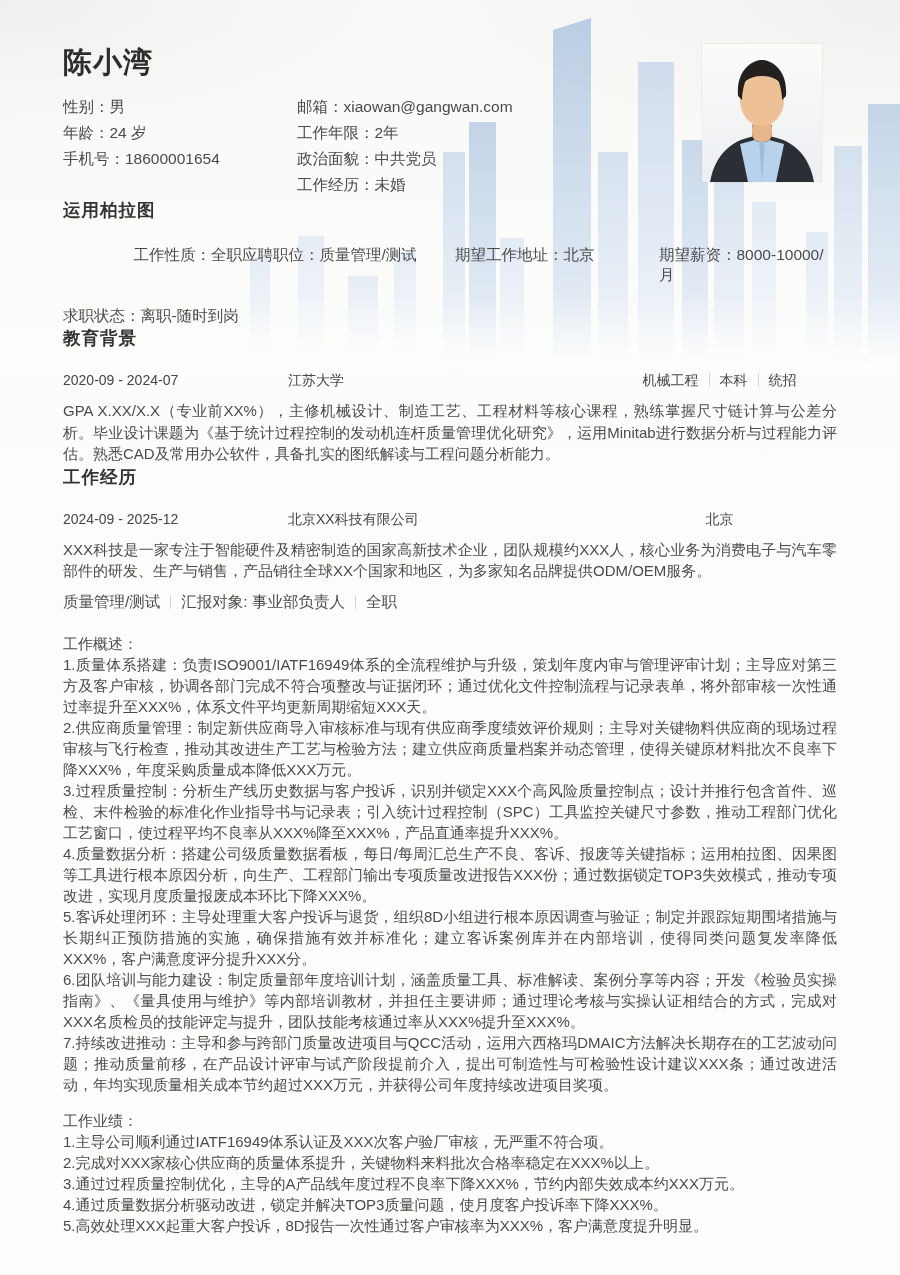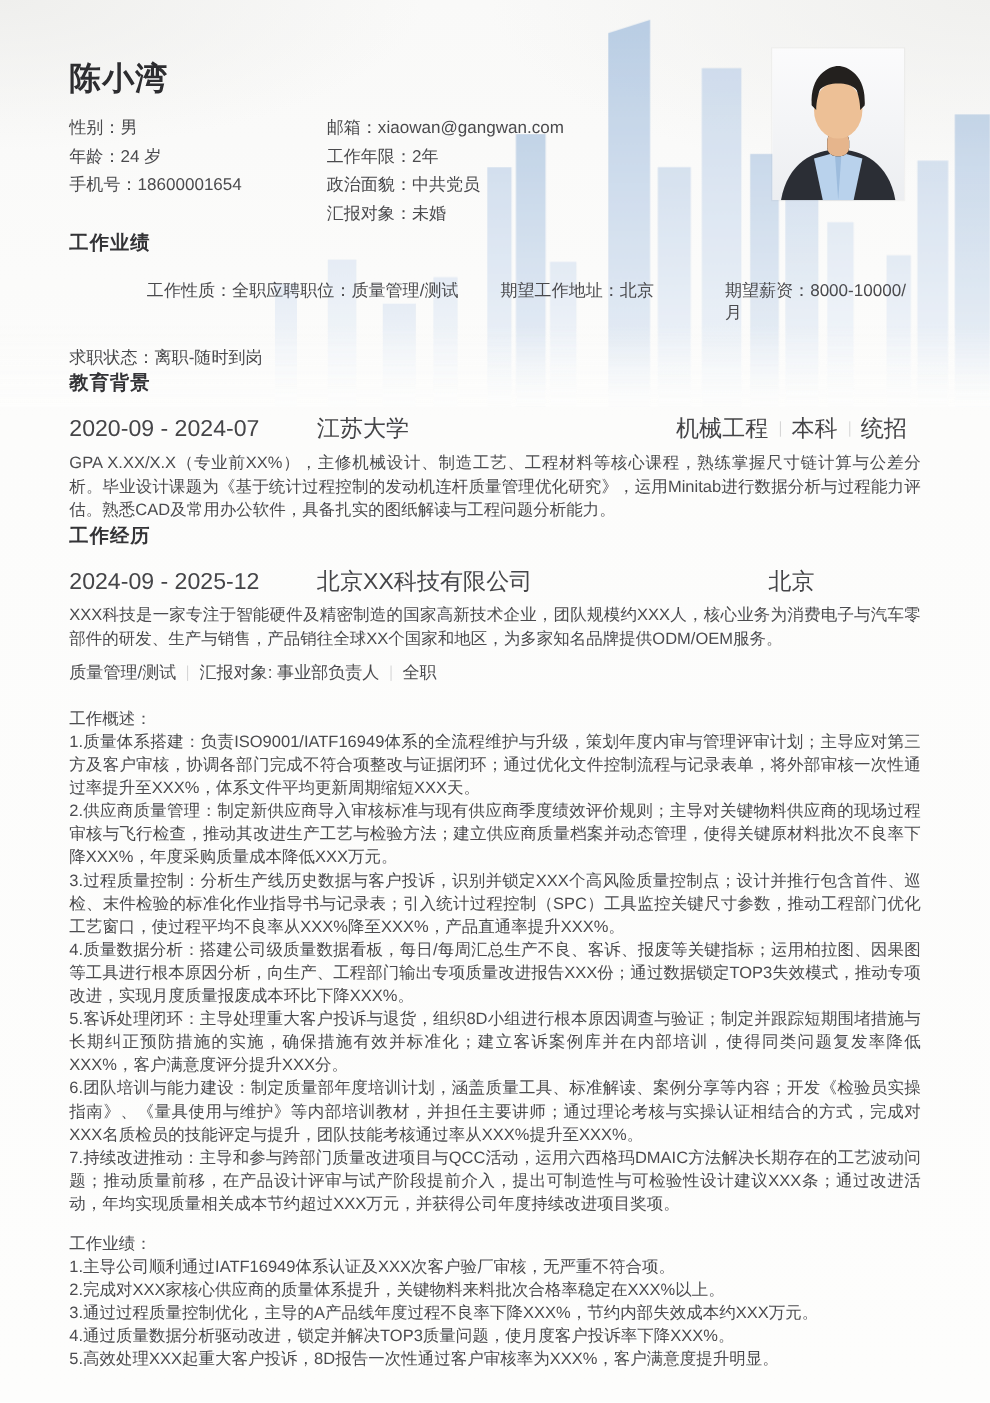--- a/index.html
+++ b/index.html
@@ -6,38 +6,38 @@
   body{font-family:"Liberation Sans","DejaVu Sans",sans-serif;}
   .page{
     position:relative;width:900px;height:1275px;overflow:hidden;
     background:
       radial-gradient(ellipse 620px 220px at 0% 0%, #efefed 0%, rgba(255,255,255,0) 62%),
       radial-gradient(ellipse 760px 280px at 100% 0%, #f0f0ee 0%, rgba(255,255,255,0) 60%),
       linear-gradient(180deg,#f9f9f8 0%,#fcfcfb 30%,#fdfdfc 100%);
     color:#4a4a4d;
   }
   .skyline{position:absolute;top:0;left:0;pointer-events:none;}
-  .content{position:relative;padding:12px 63px;z-index:2;}
+  .content{position:relative;padding:2px 63px;z-index:2;}
   h1.name{margin:0;padding-top:42px;font-size:29px;line-height:36px;font-weight:bold;color:#2d2d30;letter-spacing:1px;}
   .info-grid{margin-top:14px;display:grid;grid-template-columns:234px auto;column-gap:0;}
   .info-col{display:flex;flex-direction:column;}
   .info-row{line-height:26px;font-size:15.5px;white-space:nowrap;}
   .lbl{color:#4a4a4d;}
   .val{color:#4a4a4d;}
   .photo{position:absolute;top:44px;right:78px;width:120px;height:138px;z-index:3;box-shadow:0 0 0 1px rgba(0,0,0,0.03);}
   h2.section{margin:0;font-size:17.5px;line-height:24px;font-weight:bold;color:#333336;letter-spacing:1px;}
   .sec-intent{margin-top:32px;}
   .intent-row{display:flex;margin-top:23px;font-size:15.5px;line-height:20px;}
   .intent-row .f1{width:179px;text-align:right;}
   .intent-row .f2{width:213px;}
   .intent-row .f3{width:204px;}
   .intent-row .f4{flex:1;}
   .intent-row2{margin-top:21px;font-size:15.5px;line-height:20px;}
   .sec-edu{margin-top:37px;}
-  .exp-head{display:flex;align-items:center;margin-top:19px;font-size:21px;line-height:22px;color:#454548;}
+  .exp-head{display:flex;align-items:center;margin-top:19px;font-size:14px;line-height:22px;color:#454548;}
   .exp-head .period{width:225px;}
   .exp-head .mid{flex:1;text-align:left;}
   .exp-head .right{width:235px;display:flex;justify-content:center;align-items:center;white-space:nowrap;}
   .vbar{display:inline-block;width:1px;height:14px;background:#d6d6d6;margin:0 10px;}
   .desc{margin:9px 0 0 0;font-size:15px;line-height:21.5px;color:#4b4b4e;text-align:justify;}
   .sec-work{margin-top:29px;}
   .role-line{display:flex;align-items:center;margin-top:9px;font-size:15.5px;line-height:22px;white-space:nowrap;}
   .block{margin-top:20px;font-size:15px;line-height:21px;color:#4b4b4e;}
   .block .blk-title{line-height:21px;}
   .block .item{text-align:justify;}
@@ -114,25 +114,25 @@
     <div class="info-grid">
       <div class="info-col">
         <div class="info-row"><span class="lbl">性别：</span><span class="val">男</span></div>
         <div class="info-row"><span class="lbl">年龄：</span><span class="val">24 岁</span></div>
         <div class="info-row"><span class="lbl">手机号：</span><span class="val">18600001654</span></div>
       </div>
       <div class="info-col">
         <div class="info-row"><span class="lbl">邮箱：</span><span class="val">xiaowan@gangwan.com</span></div>
         <div class="info-row"><span class="lbl">工作年限：</span><span class="val">2年</span></div>
         <div class="info-row"><span class="lbl">政治面貌：</span><span class="val">中共党员</span></div>
-        <div class="info-row"><span class="lbl">汇报对象：</span><span class="val">未婚</span></div>
+        <div class="info-row"><span class="lbl">工作经历：</span><span class="val">未婚</span></div>
       </div>
     </div>
 
-    <h2 class="section sec-intent">工作业绩</h2>
+    <h2 class="section sec-intent">运用柏拉图</h2>
     <div class="intent-row">
       <span class="f1"><span class="lbl">工作性质：</span><span class="val">全职</span></span>
       <span class="f2"><span class="lbl">应聘职位：</span><span class="val">质量管理/测试</span></span>
       <span class="f3"><span class="lbl">期望工作地址：</span><span class="val">北京</span></span>
       <span class="f4"><span class="lbl">期望薪资：</span><span class="val">8000-10000/月</span></span>
     </div>
     <div class="intent-row2">
       <span class="lbl">求职状态：</span><span class="val">离职-随时到岗</span>
     </div>
 

